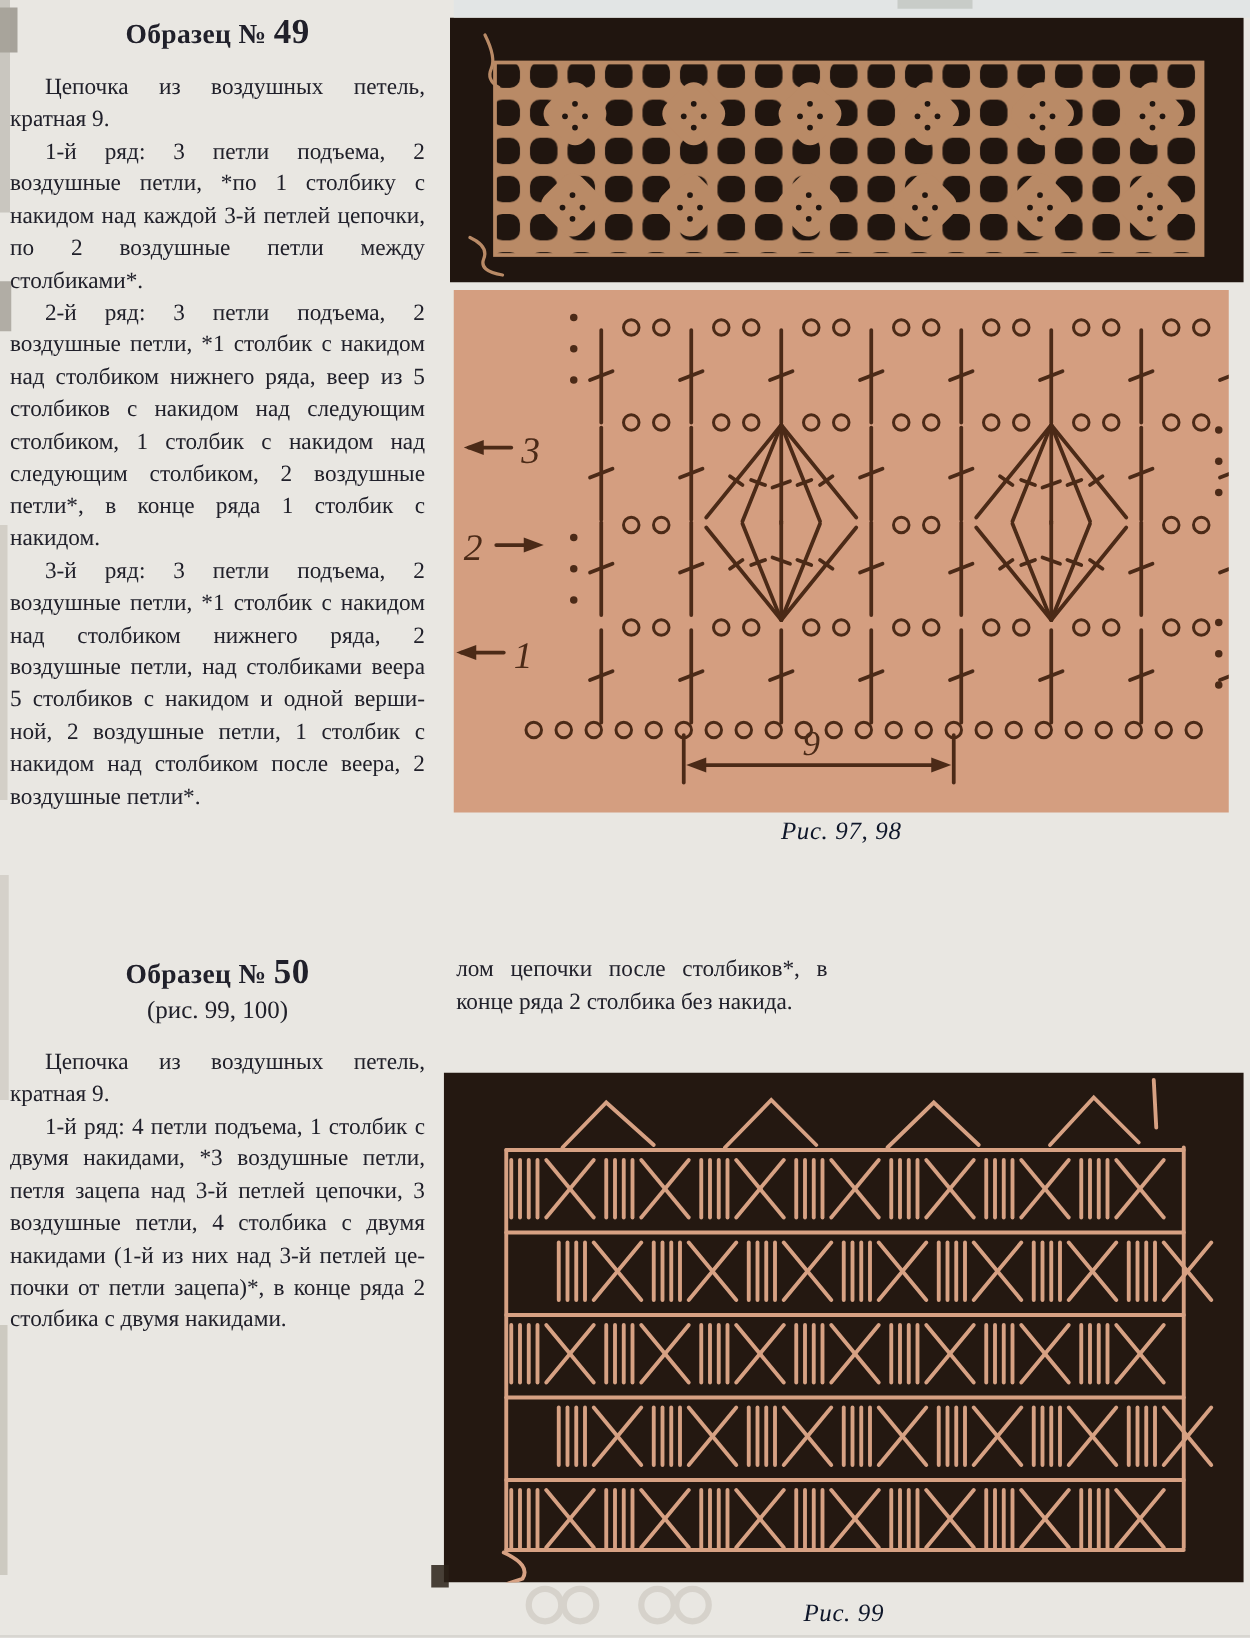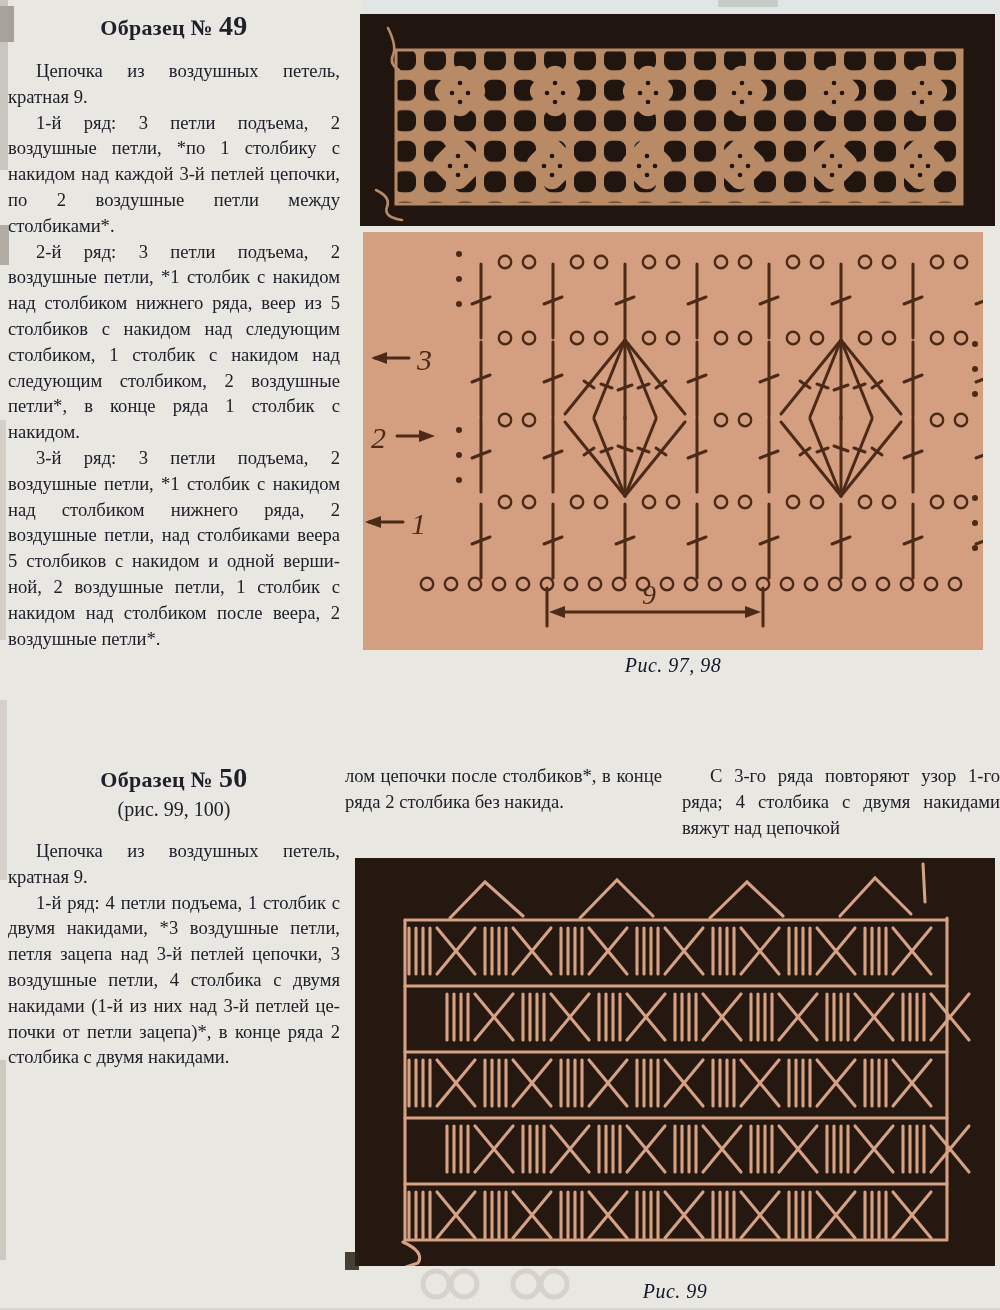--- a/index.html
+++ b/index.html
@@ -2,21 +2,21 @@
 <html lang="ru"><head>
 <meta charset="utf-8">
 <style>
   html,body{margin:0;padding:0;}
   body{font-family:"Liberation Serif","DejaVu Serif",serif;background:#d8d6d1;}
   #page{position:relative;width:1000px;height:1308px;background:#e9e7e2;overflow:hidden;
         color:#20202a;}
   
   .col{position:absolute;font-size:18.6px;line-height:25.8px;text-align:justify;}
   .col p{margin:0;text-indent:28px;hyphens:manual;}
-  .col p.noind{text-indent:0;}
+  .col p.noind{text-indent:0;margin-left:20px;}
   .sample-head{text-align:center;text-indent:0;margin:0 0 16px 0;}
   .sample-title{font-weight:bold;font-size:22px;line-height:28px;letter-spacing:.3px;}
   .sample-title .big{font-size:28px;}
   .sample-sub{font-size:20px;line-height:26px;margin-top:2px;}
   
   .figwrap{position:absolute;}
   .caption{position:absolute;font-style:italic;font-size:20px;color:#0f172a;
            text-align:center;letter-spacing:.5px;}
   
   .diag .s{stroke:#4b2a17;stroke-width:3;fill:none;stroke-linecap:round;}
@@ -49,23 +49,20 @@
       <div class="sample-sub">(рис. 99, 100)</div>
     </div>
     <p>Цепочка из воздушных пе­тель, кратная 9.</p>
     <p>1-й ряд: 4 петли подъема, 1 столбик с двумя накидами, *3 воздушные петли, петля зацепа над 3-й петлей цепоч­ки, 3 воздушные петли, 4 столбика с двумя накидами (1-й из них над 3-й петлей це­почки от петли зацепа)*, в конце ряда 2 столбика с дву­мя накидами.</p>
   </div>
 
   <div class="col" style="left:345px;top:763px;width:317px;">
     <p class="noind">лом цепочки после столбиков*, в конце ряда 2 столбика без на­кида.</p>
   </div>
 
-  <div class="col" style="left:682px;top:763px;width:318px;">
-    <p>С 3-го ряда повторяют узор 1-го ряда; 4 столбика с двумя накидами вяжут над цепочкой</p>
-  </div>
 
   <div class="figwrap" style="left:360px;top:14px;width:635px;height:212px;">
     <svg class="ph1" width="635" height="212" viewBox="0 0 635 212">
       <defs>
         <pattern id="mesh1" width="30" height="30.5" patternUnits="userSpaceOnUse">
           <rect width="30" height="30.5" fill="#b98a66"></rect>
           <rect x="4" y="4.6" width="22" height="21.3" rx="8" fill="#20150f"></rect>
         </pattern>
         <g id="motif1">
           <rect x="-21" y="-21" width="42" height="42" rx="11" transform="rotate(45)" fill="#b98a66"></rect>

